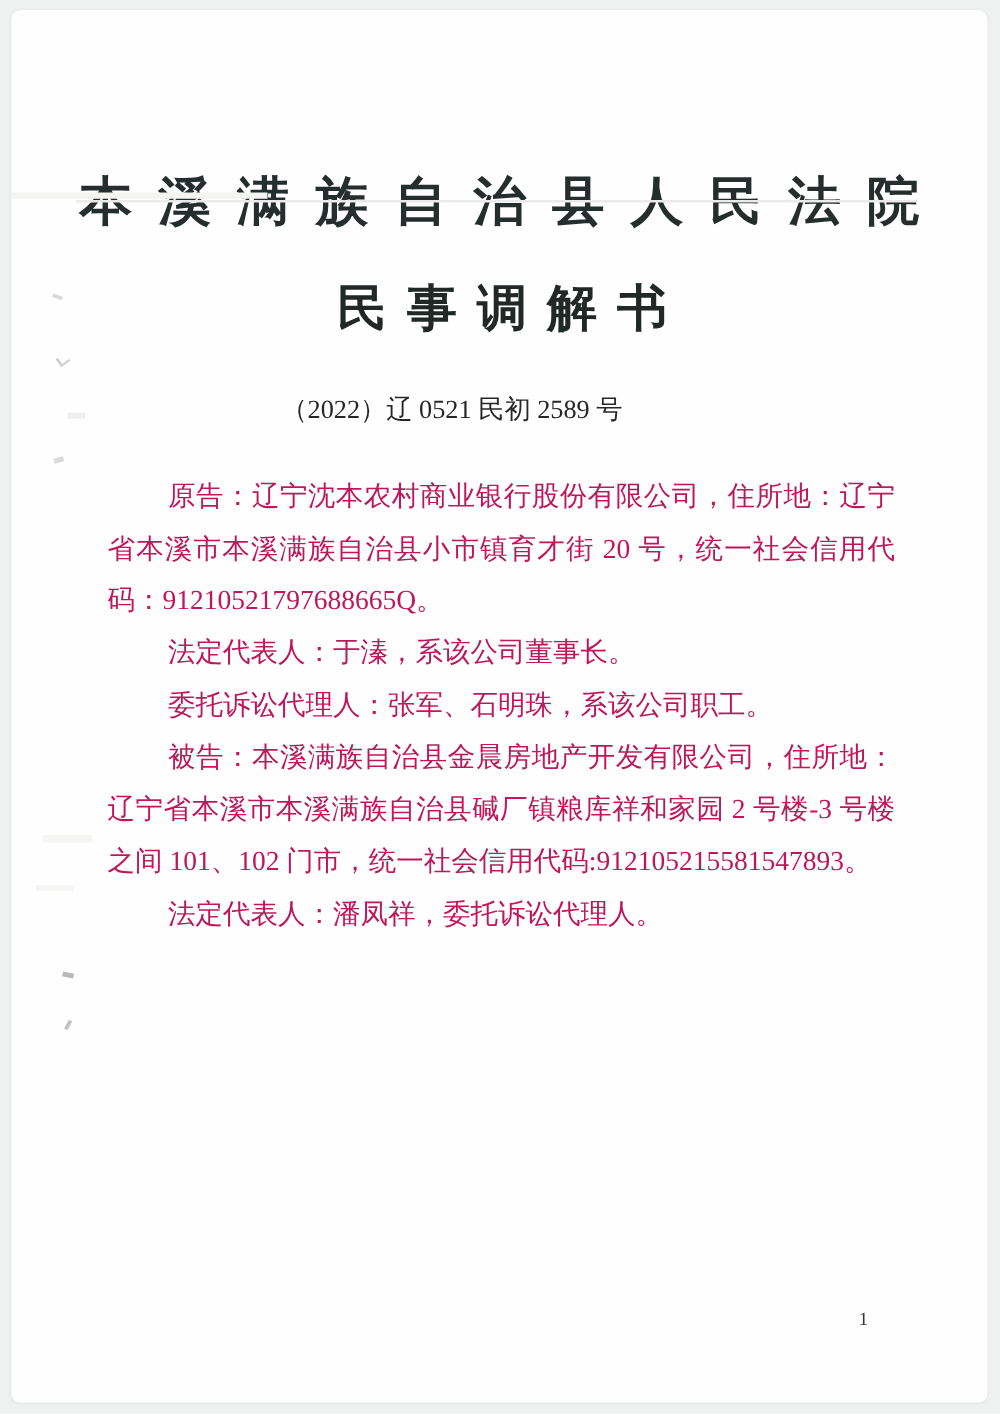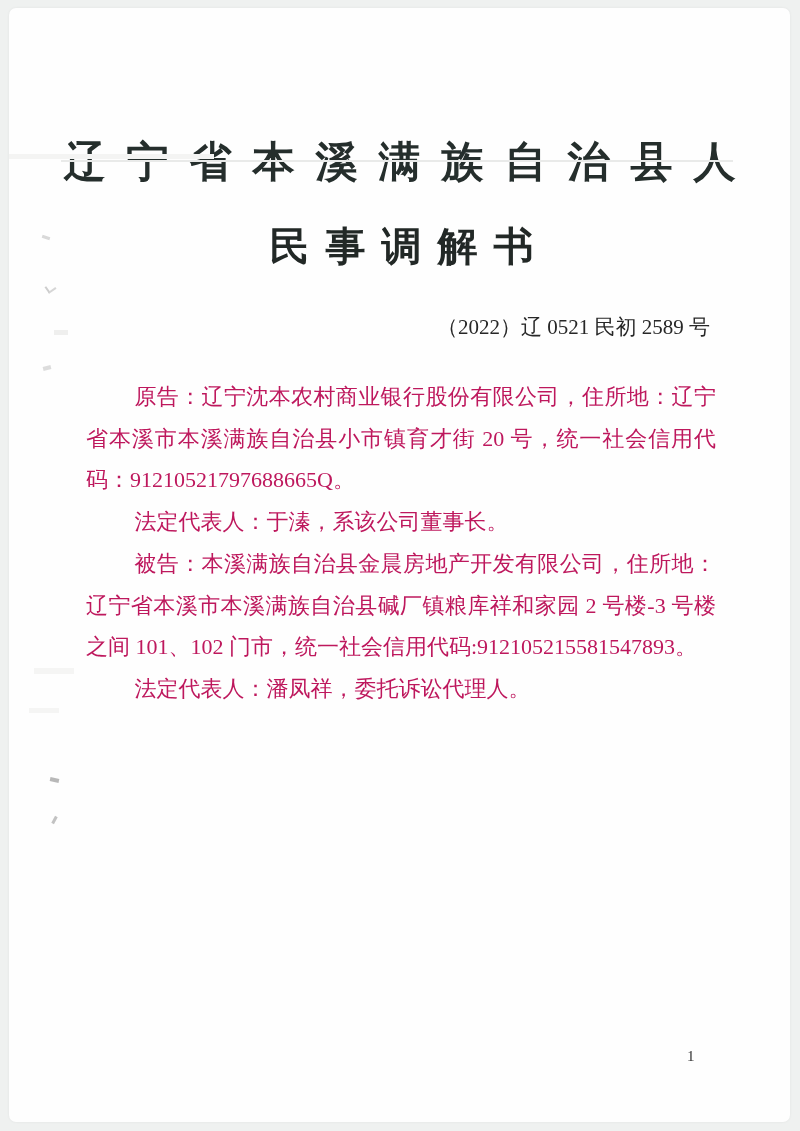--- a/index.html
+++ b/index.html
@@ -35,21 +35,21 @@
     font-size: 40px;
     font-weight: 700;
     letter-spacing: 16px;
     text-indent: 16px;
     line-height: 42px;
     color: #222826;
     white-space: nowrap;
   }
   .case-number {
     margin: 46px 80px 0 4px;
-    text-align: right;
+    text-align: center;
     font-size: 21px;
     color: #272727;
     line-height: 26px;
   }
   .doc-body {
     margin: 36px 74px 0 77px;
     font-size: 22px;
     line-height: 41.7px;
     color: #be185d;
     text-align: justify;
@@ -97,28 +97,29 @@
   <div class="scan-line"></div>
   <div class="speck s1"></div>
   <div class="speck s2"></div>
   <div class="speck s3"></div>
   <div class="speck s4"></div>
   <div class="speck s5"></div>
   <div class="speck s6"></div>
   <div class="speck s7"></div>
   <div class="speck s8"></div>
 
-  <h1 class="court-name">辽宁省本溪满族自治县人</h1>
+  <h1 class="court-name">本溪满族自治县人民法院</h1>
 
   <h2 class="doc-title">民事调解书</h2>
 
   <div class="case-number">（2022）辽 0521 民初 2589 号</div>
 
   <div class="doc-body">
     <p>原告：辽宁沈本农村商业银行股份有限公司，住所地：辽宁省本溪市本溪满族自治县小市镇育才街 20 号，统一社会信用代码：91210521797688665Q。</p>
     <p>法定代表人：于溱，系该公司董事长。</p>
+    <p>委托诉讼代理人：张军、石明珠，系该公司职工。</p>
     <p>被告：本溪满族自治县金晨房地产开发有限公司，住所地：辽宁省本溪市本溪满族自治县碱厂镇粮库祥和家园 2 号楼-3 号楼之间 101、102 门市，统一社会信用代码:912105215581547893。</p>
     <p>法定代表人：潘凤祥，委托诉讼代理人。</p>
   </div>
 
   <div class="page-number">1</div>
 
 </div>
 
 </body></html>

